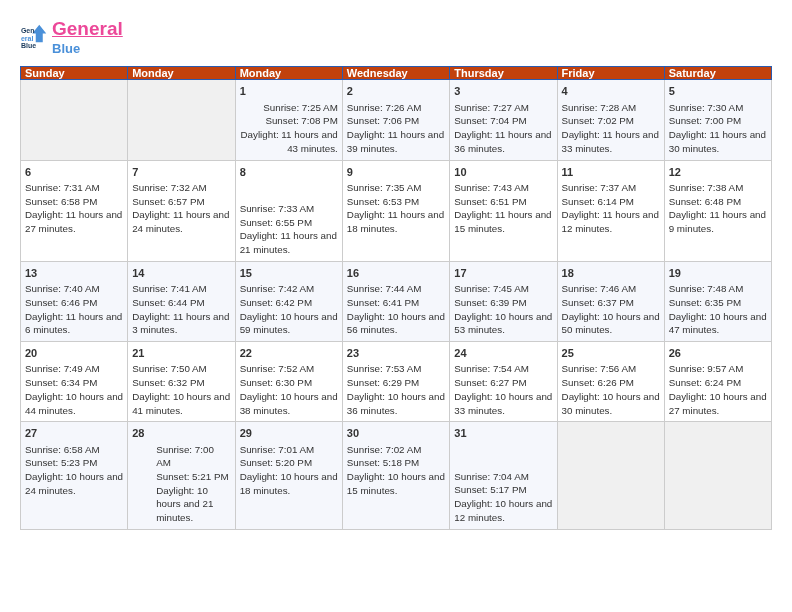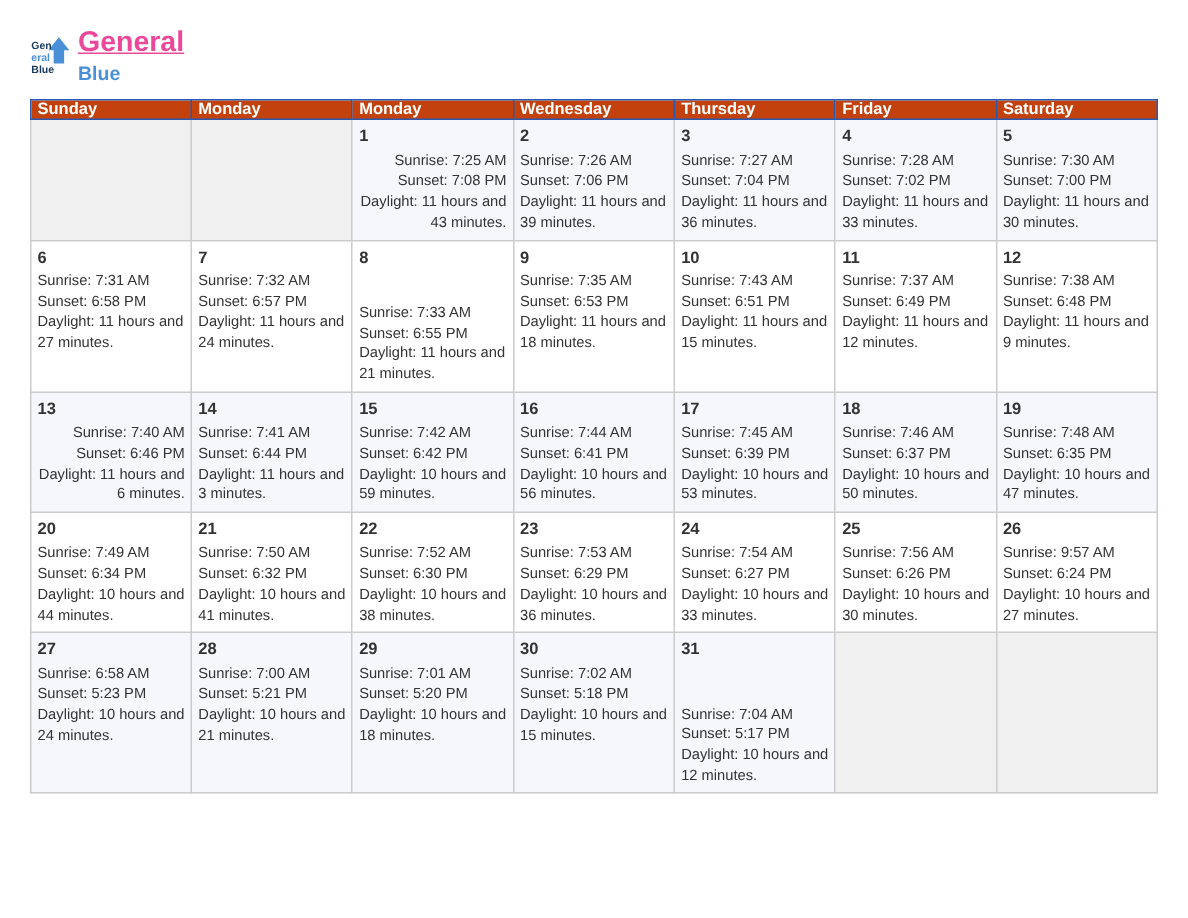--- a/index.html
+++ b/index.html
@@ -191,34 +191,34 @@
           </td>
           <td>
             <span class="day-num">10</span>
             <div class="day-info" style="white-space: pre-line;">Sunrise: 7:43 AM
 Sunset: 6:51 PM
 Daylight: 11 hours and 15 minutes.</div>
           </td>
           <td>
             <span class="day-num">11</span>
             <div class="day-info" style="white-space: pre-line;">Sunrise: 7:37 AM
-Sunset: 6:49 PM
+Sunset: 6:14 PM
 Daylight: 11 hours and 12 minutes.</div>
           </td>
           <td>
             <span class="day-num">12</span>
             <div class="day-info" style="white-space: pre-line;">Sunrise: 7:38 AM
 Sunset: 6:48 PM
 Daylight: 11 hours and 9 minutes.</div>
           </td>
         </tr>
         <tr>
           <td>
             <span class="day-num">13</span>
-            <div class="day-info" style="white-space: pre-line; text-align: right;">Sunrise: 7:40 AM
+            <div class="day-info" style="white-space: pre-line;">Sunrise: 7:40 AM
 Sunset: 6:46 PM
 Daylight: 11 hours and 6 minutes.</div>
           </td>
           <td>
             <span class="day-num">14</span>
             <div class="day-info" style="white-space: pre-line;">Sunrise: 7:41 AM
 Sunset: 6:44 PM
 Daylight: 11 hours and 3 minutes.</div>
           </td>
           <td>
@@ -298,21 +298,21 @@
         </tr>
         <tr>
           <td>
             <span class="day-num">27</span>
             <div class="day-info" style="white-space: pre-line;">Sunrise: 6:58 AM
 Sunset: 5:23 PM
 Daylight: 10 hours and 24 minutes.</div>
           </td>
           <td>
             <span class="day-num">28</span>
-            <div class="day-info" style="white-space: pre-line;">Sunrise: 7:00 AM
+            <div class="day-info" style="white-space: pre-line; margin-left: 24px;">Sunrise: 7:00 AM
 Sunset: 5:21 PM
 Daylight: 10 hours and 21 minutes.</div>
           </td>
           <td>
             <span class="day-num">29</span>
             <div class="day-info" style="white-space: pre-line;">Sunrise: 7:01 AM
 Sunset: 5:20 PM
 Daylight: 10 hours and 18 minutes.</div>
           </td>
           <td>

